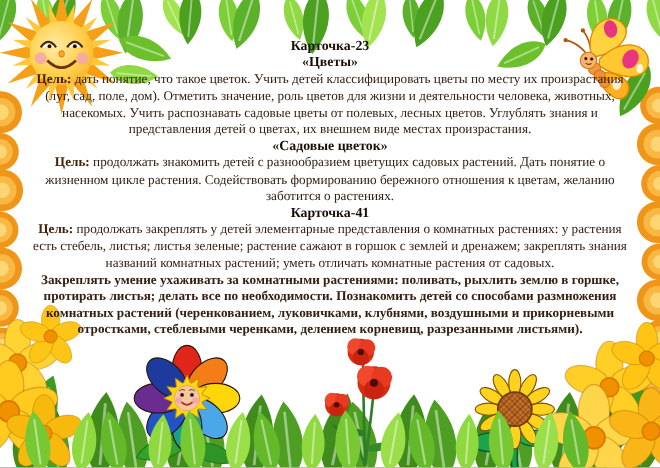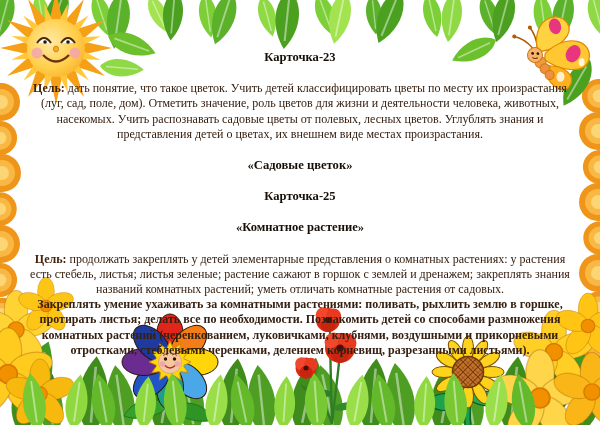--- a/index.html
+++ b/index.html
@@ -1,21 +1,21 @@
 <!DOCTYPE html>
 <html><head>
 <meta charset="utf-8">
 <style>
   html,body{margin:0;padding:0;background:#888;}
   .stage{position:relative;width:600px;height:425px;background:#fff;overflow:hidden;
          font-family:"Liberation Serif","DejaVu Serif",serif;}
   .deco{position:absolute;inset:0;width:600px;height:425px;z-index:0;}
   .content{position:absolute;left:27px;right:27px;top:34px;z-index:2;
            text-align:center;color:#362011;font-size:12px;line-height:15.2px;}
-  .content h2,.content h3{margin:16px;font-size:12.6px;line-height:15.2px;color:#170e06;font-weight:bold;}
+  .content h2,.content h3{margin:0;font-size:12.6px;line-height:15.2px;color:#170e06;font-weight:bold;}
   .content p{margin:0;}
   .content b{color:#44220a;}
   .extra{margin-top:7px;font-weight:bold;}
 </style>
 </head>
 <body>
 
 <div class="stage">
 
 <svg class="deco" viewBox="0 0 600 425" xmlns="http://www.w3.org/2000/svg">
@@ -277,26 +277,27 @@
     <circle cx="-2.5" cy="-1.5" r="1.4" fill="#2a1608"></circle>
         <circle cx="2.8" cy="-1.5" r="1.4" fill="#2a1608"></circle>
     <path d="M-2.5,2.5 Q0,4.5 3,2.5" stroke="#7a3b00" stroke-width="1" fill="none"></path>
     <circle cx="-5" cy="2" r="1.6" fill="#f2a3b3" opacity="0.9"></circle>
   </g>
 </svg>
 
 <div class="content">
   <section>
     <h2>Карточка-23</h2>
+    <h3>«Цветы»</h3>
     <p><b>Цель:</b><span> дать понятие, что такое цветок. Учить детей классифицировать цветы по месту их произрастания (луг, сад, поле, дом). Отметить значение, роль цветов для жизни и деятельности человека, животных, насекомых. Учить распознавать садовые цветы от полевых, лесных цветов. Углублять знания и представления детей о цветах, их внешнем виде местах произрастания.</span></p>
   </section>
   <section>
     <h3>«Садовые цветок»</h3>
+    <p><b>Цель:</b><span> продолжать знакомить детей с разнообразием цветущих садовых растений. Дать понятие о жизненном цикле растения. Содействовать формированию бережного отношения к цветам, желанию заботится о растениях.</span></p>
   </section>
   <section>
-    <h2>Карточка-25</h2>
-    <h3>«Комнатное растение»</h3>
+    <h2>Карточка-41</h2>
     <p><b>Цель:</b><span> продолжать закреплять у детей элементарные представления о комнатных растениях: у растения есть стебель, листья; листья зеленые; растение сажают в горшок с землей и дренажем; закреплять знания названий комнатных растений; уметь отличать комнатные растения от садовых.</span></p>
     <p class="extra">Закреплять умение ухаживать за комнатными растениями: поливать, рыхлить землю в горшке, протирать листья; делать все по необходимости. Познакомить детей со способами размножения комнатных растений (черенкованием, луковичками, клубнями, воздушными и прикорневыми отростками, стеблевыми черенками, делением корневищ, разрезанными листьями).</p>
   </section>
 </div>
 
 </div>
 
 </body></html>

